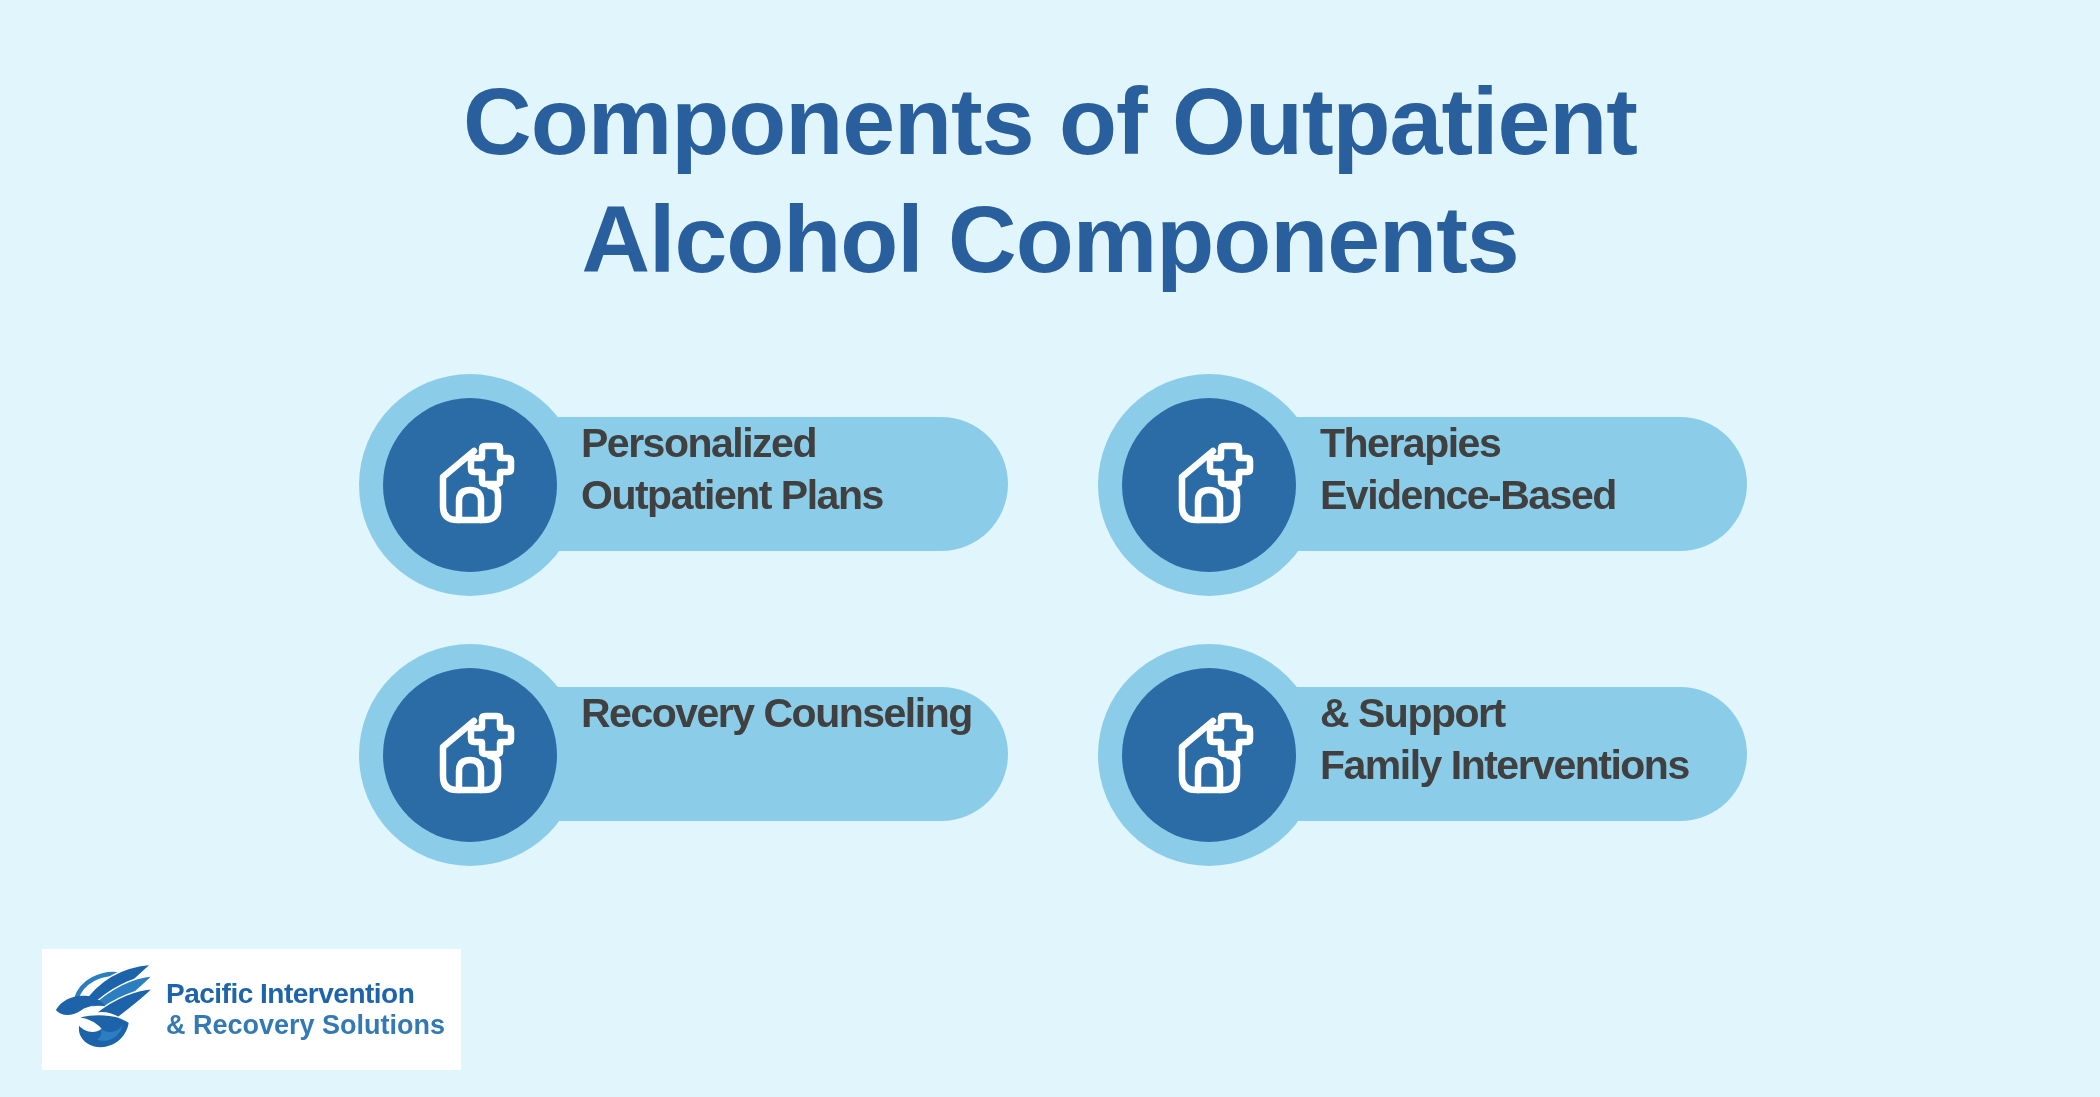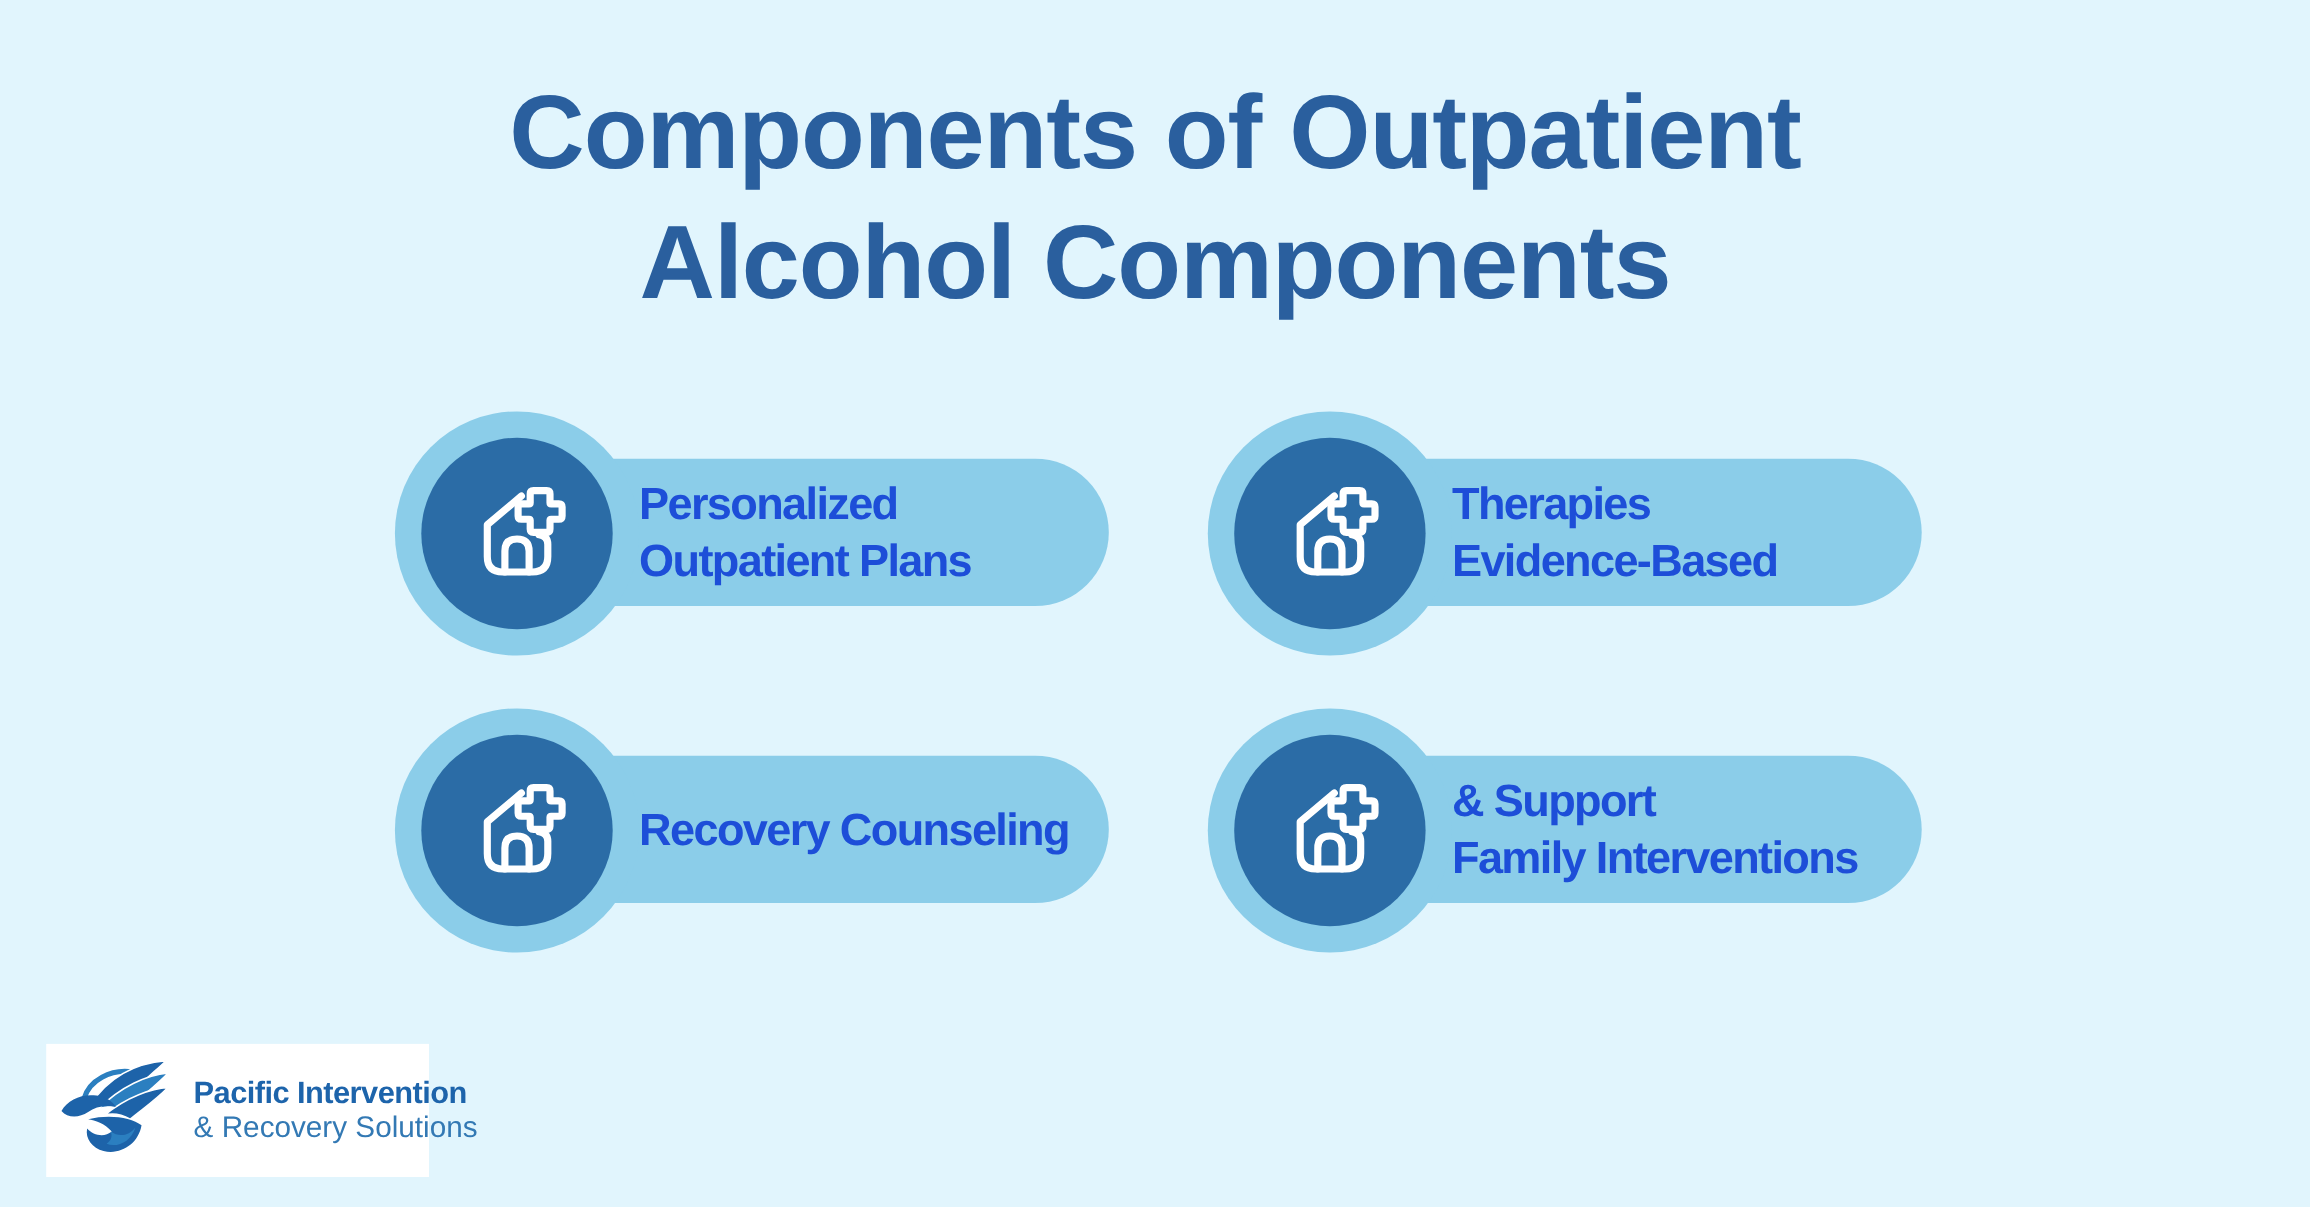--- a/index.html
+++ b/index.html
@@ -30,52 +30,52 @@
 
   .pill{
     position:absolute;left:110px;top:43px;
     width:539px;height:134px;
     background:#8bcde9;
     border-radius:0 67px 67px 0;
     z-index:1;
   }
   .pill-text{
     position:absolute;left:112px;top:0;height:100%;
-    display:flex;flex-direction:column;justify-content:center;
+    display:flex;flex-direction:column;
     font-size:41px;font-weight:bold;letter-spacing:-1.5px;
-    line-height:52px;color:#1d4ed8;white-space:nowrap;
+    line-height:52px;color:#404040;white-space:nowrap;
   }
   .badge{
     position:absolute;left:0;top:0;
     width:222px;height:222px;border-radius:50%;
     background:#8bcde9;z-index:2;
     display:flex;align-items:center;justify-content:center;
   }
   .badge-inner{
     width:174px;height:174px;border-radius:50%;
     background:#2b6ca6;
     display:flex;align-items:center;justify-content:center;
   }
   .home-icon{width:96px;height:96px;}
 
   
   .logo{
     position:absolute;left:42px;top:949px;
-    width:348px;height:121px;background:#ffffff;
+    width:419px;height:121px;background:#ffffff;
     display:flex;align-items:center;
-    padding-left:12px;box-sizing:border-box;gap:10px;
+    padding-left:12px;box-sizing:border-box;
   }
   .logo-mark{width:112px;height:94px;flex:0 0 auto;}
   .logo-text{display:flex;flex-direction:column;}
   .logo-name1{
     font-size:28px;font-weight:bold;color:#1d64ab;
     letter-spacing:-0.5px;line-height:32px;white-space:nowrap;
   }
   .logo-name2{
-    font-size:27px;font-weight:normal;color:#3379b4;
+    font-size:27px;font-weight:bold;color:#3379b4;
     letter-spacing:0;line-height:31px;white-space:nowrap;
   }
 </style>
 </head>
 <body>
 
 <div class="canvas">
 
   <h1 class="title">
     <span class="title-line">Components of Outpatient</span>

